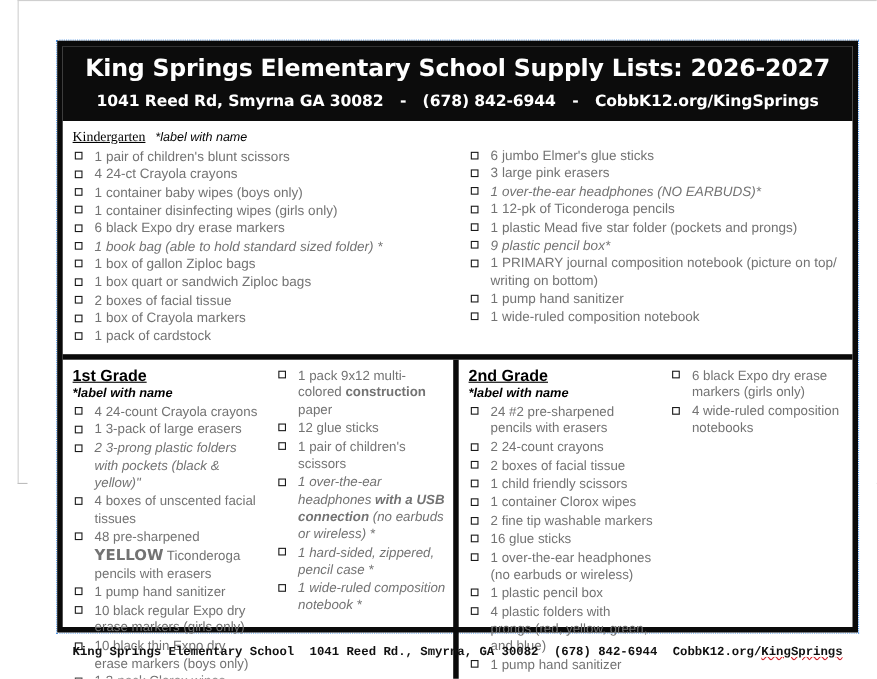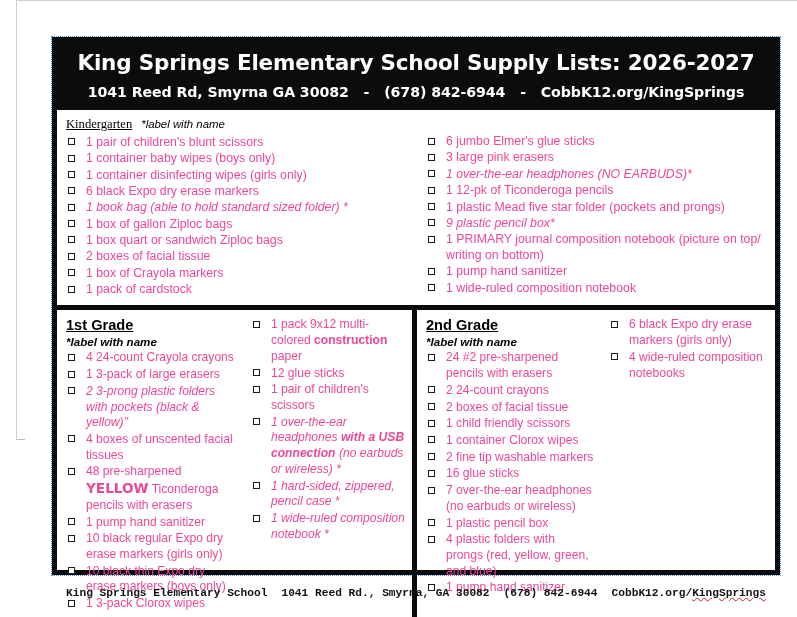--- a/index.html
+++ b/index.html
@@ -144,21 +144,21 @@
     list-style: none;
     margin: 0;
     padding: 0;
   }
   ul.check > li {
     position: relative;
     padding-left: 20px;
     font-size: 12.3px;
     line-height: 1.29;
     margin: 0 0 0.5px 0;
-    color: #ec4899;
+    color: #737373;
   }
   ul.check > li > .box {
     position: absolute;
     left: 2px;
     top: 3.5px;
     width: 7px;
     height: 7px;
     border: 1px solid #1a1a1a;
     box-sizing: border-box;
     background: #ffffff;
@@ -223,20 +223,21 @@
           </div>
         </div>
 
         <div class="row-k">
           <div class="cell k-col-a">
             <div class="k-head">
               <span class="grade-name">Kindergarten</span><span class="label-note">*label with name</span>
             </div>
             <ul class="check">
               <li><span class="box"></span><span>1 pair of children's blunt scissors</span></li>
+              <li><span class="box"></span><span>4 24-ct Crayola crayons</span></li>
               <li><span class="box"></span><span>1 container baby wipes (boys only)</span></li>
               <li><span class="box"></span><span>1 container disinfecting wipes (girls only)</span></li>
               <li><span class="box"></span><span>6 black Expo dry erase markers</span></li>
               <li><span class="box"></span><span class="it">1 book bag (able to hold standard sized folder) *</span></li>
               <li><span class="box"></span><span>1 box of gallon Ziploc bags</span></li>
               <li><span class="box"></span><span>1 box quart or sandwich Ziploc bags</span></li>
               <li><span class="box"></span><span>2 boxes of facial tissue</span></li>
               <li><span class="box"></span><span>1 box of Crayola markers</span></li>
               <li><span class="box"></span><span>1 pack of cardstock</span></li>
             </ul>
@@ -295,21 +296,21 @@
               <div class="g-head">2nd Grade</div>
               <div class="g-subhead">*label with name</div>
               <ul class="check">
                 <li><span class="box"></span><span>24 #2 pre-sharpened pencils with erasers</span></li>
                 <li><span class="box"></span><span>2 24-count crayons</span></li>
                 <li><span class="box"></span><span>2 boxes of facial tissue</span></li>
                 <li><span class="box"></span><span>1 child friendly scissors</span></li>
                 <li><span class="box"></span><span>1 container Clorox wipes</span></li>
                 <li><span class="box"></span><span>2 fine tip washable markers</span></li>
                 <li><span class="box"></span><span>16 glue sticks</span></li>
-                <li><span class="box"></span><span>7 over-the-ear headphones (no earbuds or wireless)</span></li>
+                <li><span class="box"></span><span>1 over-the-ear headphones (no earbuds or wireless)</span></li>
                 <li><span class="box"></span><span>1 plastic pencil box</span></li>
                 <li><span class="box"></span><span>4 plastic folders with prongs (red, yellow, green, and blue)</span></li>
                 <li><span class="box"></span><span>1 pump hand sanitizer</span></li>
               </ul>
             </div>
             <div class="cell g2-col-b">
               <ul class="check">
                 <li><span class="box"></span><span>6 black Expo dry erase markers (girls only)</span></li>
                 <li><span class="box"></span></li>
                 <li><span class="box"></span><span>4 wide-ruled composition notebooks</span></li>

